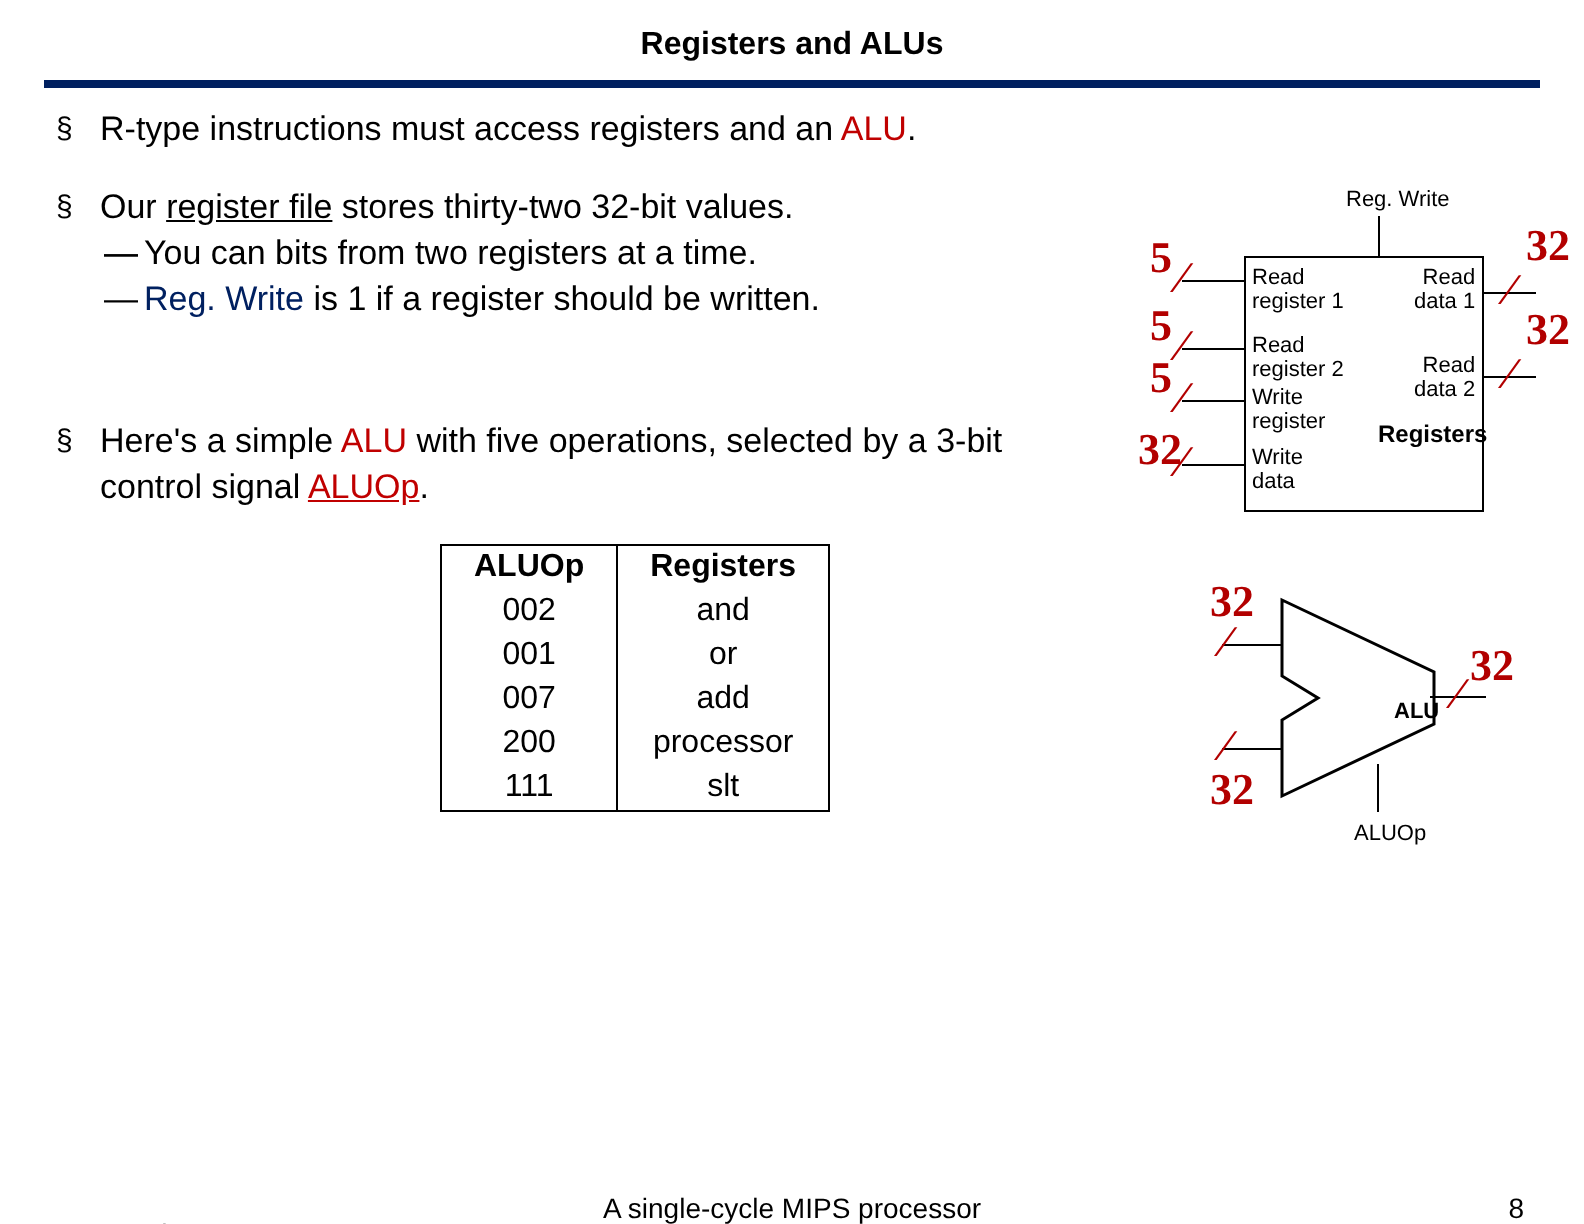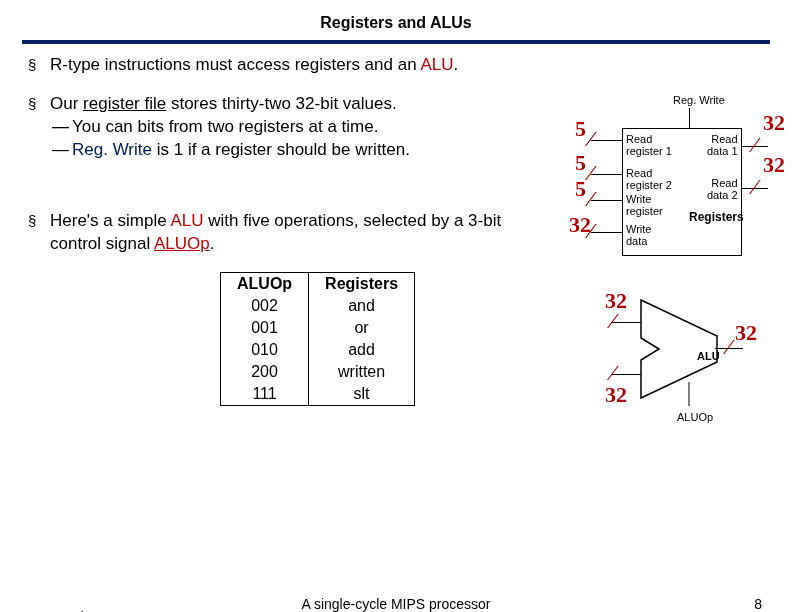--- a/index.html
+++ b/index.html
@@ -221,26 +221,26 @@
       </tr>
       <tr>
             <td>002</td>
             <td>and</td>
           </tr>
       <tr>
             <td>001</td>
             <td>or</td>
           </tr>
       <tr>
-            <td>010</td>
+            <td>007</td>
             <td>add</td>
           </tr>
       <tr>
             <td>200</td>
-            <td>written</td>
+            <td>processor</td>
           </tr>
       <tr>
             <td>111</td>
             <td>slt</td>
           </tr>
     </tbody>
       </table>
 
   </div>
 

